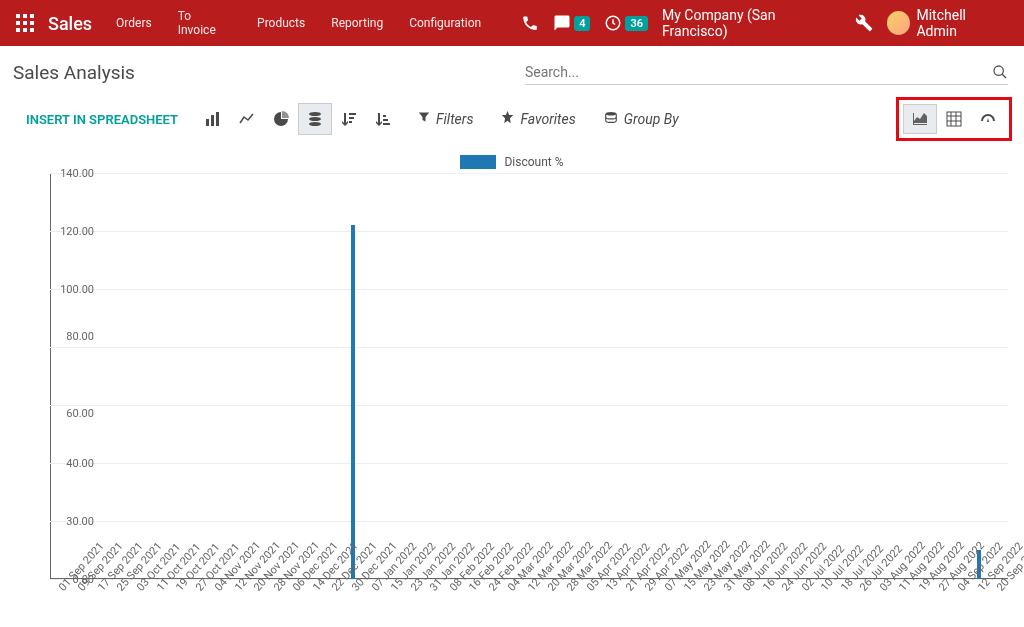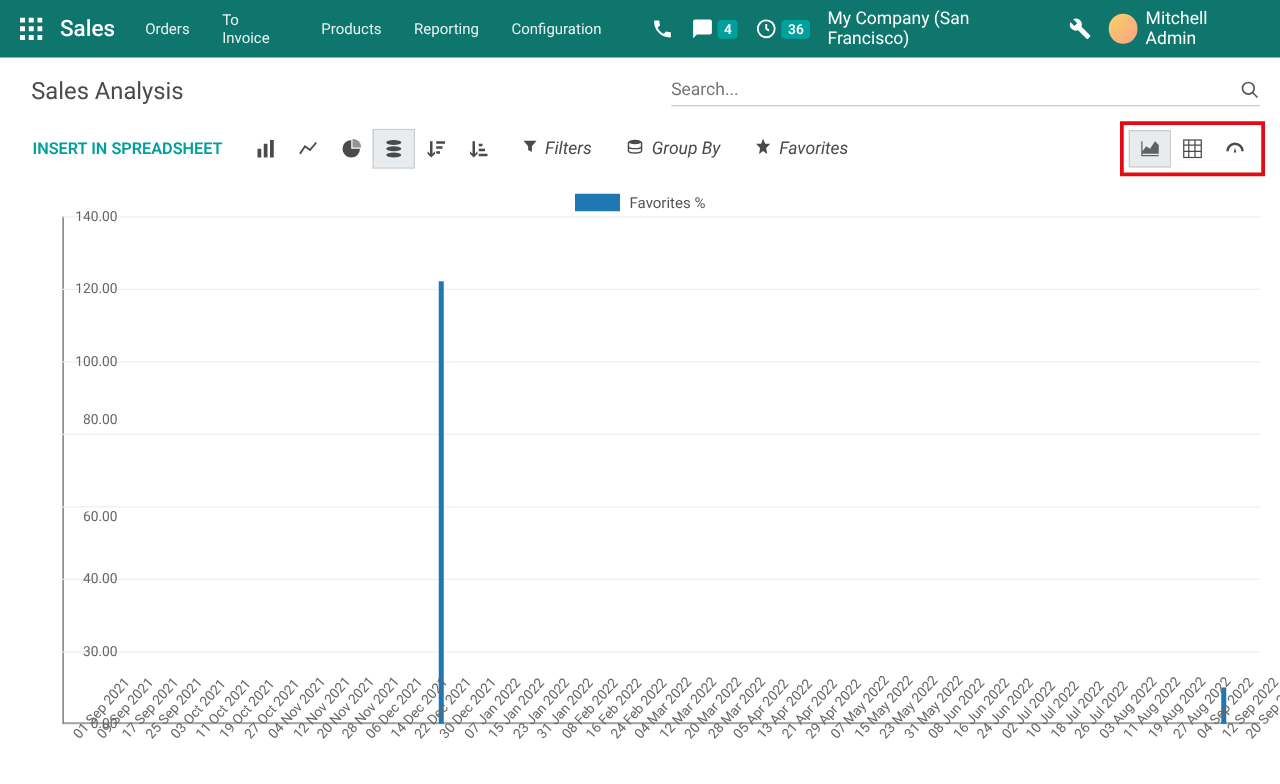--- a/index.html
+++ b/index.html
@@ -1,27 +1,27 @@
 <!DOCTYPE html>
 <html><head>
 <meta charset="utf-8">
 <style>
 * { margin: 0; padding: 0; box-sizing: border-box; font-family: -apple-system, BlinkMacSystemFont, "Segoe UI", Roboto, sans-serif; }
 body { background: #fff; width: 1024px; height: 627px; overflow: hidden; }
 
-.navbar { background: #0f766e; height: 46px; display: flex; align-items: center; padding: 0 16px; color: #fff; }
+.navbar { background: #b91c1c; height: 46px; display: flex; align-items: center; padding: 0 16px; color: #fff; }
 .navbar .apps-icon { width: 18px; height: 18px; margin-right: 14px; cursor: pointer; }
 .navbar .brand { font-size: 18px; font-weight: 500; margin-right: 24px; }
 .navbar .menu-item { font-size: 12px; margin-right: 26px; cursor: pointer; opacity: 0.9; }
 .navbar .spacer { flex: 1; }
 .navbar .right-item { display: flex; align-items: center; margin-left: 14px; cursor: pointer; font-size: 14px; }
 .navbar .badge { background: #00a09d; color: #fff; font-size: 11px; padding: 1px 5px; border-radius: 3px; margin-left: 3px; font-weight: 600; }
 .navbar .avatar { width: 24px; height: 24px; border-radius: 50%; background: linear-gradient(135deg, #f6d365, #fda085); margin-right: 6px; }
 
-.subhead { display: flex; align-items: center; padding: 14px 16px 6px 25px; }
+.subhead { display: flex; align-items: center; padding: 14px 16px 6px 13px; }
 .page-title { font-size: 19px; color: #4a4a4a; flex: 0 0 auto; margin-right: 30px; }
 .search-wrap { flex: 1; border-bottom: 1px solid #ccc; padding: 4px 0; display: flex; align-items: center; margin-left: 360px; }
 .search-wrap input { border: none; outline: none; font-size: 14px; flex: 1; background: transparent; }
 .search-wrap .search-icon { color: #666; margin-left: 8px; }
 
 .toolbar { display: flex; align-items: center; padding: 6px 16px 10px 16px; gap: 8px; }
 .btn-primary { background: #00a09d; color: #fff; border: none; padding: 7px 12px; font-size: 13px; font-weight: 600; cursor: pointer; display:flex; align-items:center; }
 .btn-primary .caret { margin-left:6px; font-size:10px; }
 .btn-link { background: none; border: none; color: #00a09d; font-weight: 600; font-size: 13px; padding: 7px 10px; cursor:pointer; }
 .tb-group { display: flex; gap: 0; border-radius: 3px; overflow:hidden; }
@@ -156,32 +156,32 @@
         </svg>
       </button>
   </div>
   <button class="tb-text-btn">
       <svg width="12" height="12" viewBox="0 0 16 16" fill="#4a4a4a">
         <path d="M1 2h14l-5 6v6l-4-2V8L1 2z"></path>
       </svg>
       <span>Filters</span>
     </button>
   <button class="tb-text-btn">
+      <svg width="13" height="13" viewBox="0 0 16 16" fill="#4a4a4a">
+        <path d="M8 0l2 5h5l-4 4 1 6-4-3-4 3 1-6-4-4h5z"></path>
+      </svg>
+      <span>Favorites</span>
+    </button>
+  <button class="tb-text-btn">
       <svg width="14" height="14" viewBox="0 0 16 16" fill="#4a4a4a">
         <ellipse cx="8" cy="3" rx="6" ry="2"></ellipse>
         <path d="M2 3v4c0 1.1 2.7 2 6 2s6-.9 6-2V3" fill="none" stroke="#4a4a4a" stroke-width="1.3"></path>
         <path d="M2 7v4c0 1.1 2.7 2 6 2s6-.9 6-2V7" fill="none" stroke="#4a4a4a" stroke-width="1.3"></path>
       </svg>
       <span>Group By</span>
-    </button>
-  <button class="tb-text-btn">
-      <svg width="13" height="13" viewBox="0 0 16 16" fill="#4a4a4a">
-        <path d="M8 0l2 5h5l-4 4 1 6-4-3-4 3 1-6-4-4h5z"></path>
-      </svg>
-      <span>Favorites</span>
     </button>
   <span class="spacer"></span>
   <div class="view-switch">
     <button class="view-btn active">
         <svg width="16" height="16" viewBox="0 0 16 16" fill="#4a4a4a">
           <path d="M1 13h14v1H1zM1 2h1v11H1zM2 10l3-4 3 2 4-6 3 3v7H2z" opacity=".85"></path>
         </svg>
       </button>
     <button class="view-btn">
         <svg width="16" height="16" viewBox="0 0 16 16" fill="none" stroke="#4a4a4a">
@@ -196,21 +196,21 @@
         <svg width="16" height="16" viewBox="0 0 16 16" fill="#4a4a4a">
           <path d="M8 3a7 7 0 0 0-7 7h2a5 5 0 0 1 10 0h2a7 7 0 0 0-7-7zm0 4l-1 4h2l-1-4z"></path>
         </svg>
       </button>
   </div>
 </div>
 
 <div class="chart-area">
   <div class="legend">
     <span class="legend-swatch"></span>
-    <span class="legend-label">Favorites %</span>
+    <span class="legend-label">Discount %</span>
   </div>
   <div class="plot" id="plot">
     <div class="yaxis-line"></div>
     <div class="baseline"></div>
   <div class="gridline" style="top: 406px;"></div>
       <div class="ytick" style="top: 406px;">0.00</div>
       <div class="gridline" style="top: 348px;"></div>
       <div class="ytick" style="top: 348px;">30.00</div>
       <div class="gridline" style="top: 290px;"></div>
       <div class="ytick" style="top: 290px;">40.00</div>

